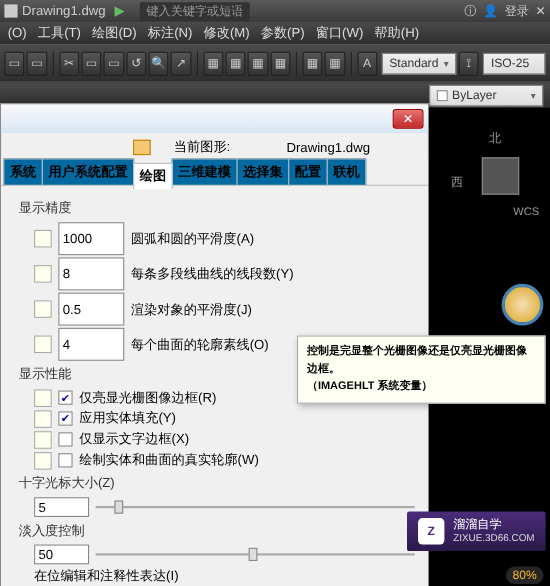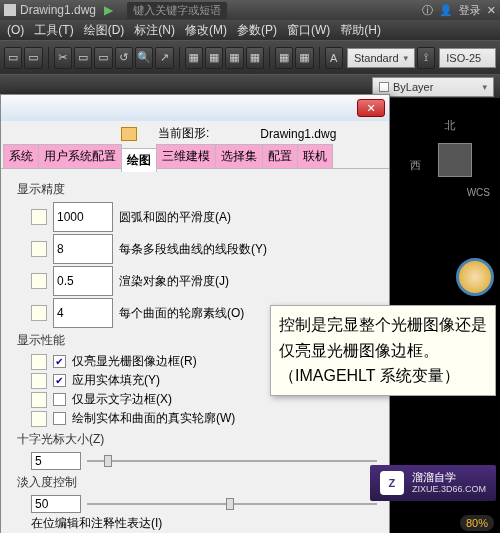--- a/index.html
+++ b/index.html
@@ -30,37 +30,37 @@
   .cube .wcs { position:absolute; bottom:0; right:0; font-size:10px; }
   .medal { position:absolute; right:6px; top:160px; width:38px; height:38px; border-radius:50%; background:radial-gradient(#f5deb3,#daa520); border:3px solid #4682b4; }
   
   .dialog { position: absolute; top: 94px; left: 0; width: 390px; background: #f0f0f0; border: 1px solid #888; box-shadow: 2px 2px 10px rgba(0,0,0,.5); }
   .dlg-title { height: 26px; background: linear-gradient(#fafafa,#d8e4f3); display: flex; align-items: center; padding: 0 4px; }
   .dlg-title .closebtn { width: 28px; height: 18px; background: linear-gradient(#e57373,#c62828); color: #fff; display: flex; align-items: center; justify-content: center; border-radius: 3px; margin-left: auto; font-size: 11px; border:1px solid #900; }
   .dlg-header { display:flex; align-items:center; gap:21px; padding:4px 6px 2px 120px; }
   .dlg-header .folder { width:16px; height:14px; background:#f7c873; border:1px solid #b8860b; }
   
   .tabs { display: flex; border-bottom: 1px solid #bbb; background: #f0f0f0; padding: 0 2px; font-size: 12px; }
-  .tab { padding: 3px 5px; border: 1px solid #bbb; border-bottom: none; background: #f9a8d4; margin-right: -1px; cursor: pointer; }
+  .tab { padding: 3px 5px; border: 1px solid #bbb; border-bottom: none; background: #0369a1; margin-right: -1px; cursor: pointer; font-weight: bold; }
   .tab.active { background: #fff; font-weight: bold; position: relative; top: 4px; }
   
   .body { padding: 8px 12px; background: #f0f0f0; }
   .group-title { font-size: 12px; color: #333; margin: 4px 0 4px 4px; }
   .row { display: flex; align-items: center; gap: 6px; margin: 2px 0 2px 18px; }
   .row .mini { width:16px; height:16px; background:#ffe; border:1px solid #aaa; }
   .row input[type=text] { width: 60px; height: 30px; border: 1px solid #888; padding: 0 3px; font-size: 12px; }
   .row .label { font-size: 12px; }
   .chk { width:13px; height:13px; border:1px solid #888; background:#fff; display:inline-flex; align-items:center; justify-content:center; font-size:10px; color:#00a; }
   .slider-row { display:flex; align-items:center; gap:6px; margin: 2px 0 2px 18px; }
   .slider-row .numbox { width:50px; height:18px; border:1px solid #888; background:#fff; padding:0 3px; font-size:12px; display:flex; align-items:center; }
   .slider { flex:1; height:18px; position:relative; }
   .slider .track { position:absolute; top:8px; left:0; right:0; height:2px; background:#aaa; }
   .slider .thumb { position:absolute; top:3px; width:8px; height:12px; background:#ddd; border:1px solid #888; }
   
-  .tooltip { position:absolute; top:305px; left:270px; width:226px; background:#fffff4; border:1px solid #aaa; padding:6px 8px; font-size:16px; box-shadow:2px 2px 6px rgba(0,0,0,.3); line-height:1.6; }
+  .tooltip { position:absolute; top:305px; left:270px; width:226px; background:#fffff4; border:1px solid #aaa; padding:6px 8px; font-size:10px; box-shadow:2px 2px 6px rgba(0,0,0,.3); line-height:1.6;font-weight:bold; }
   
   .watermark { position:absolute; bottom:32px; right:4px; background:linear-gradient(#4b2c7a,#2a1a4a); color:#fff; padding:6px 10px; font-size:11px; border-radius:2px; display:flex; align-items:center; gap:8px; }
   .watermark .logo { width:24px; height:24px; background:#fff; border-radius:4px; display:flex; align-items:center; justify-content:center; color:#4b2c7a; font-weight:bold; }
   .watermark .txt { display:flex; flex-direction:column; line-height:1.2; }
   
   .zoom { position:absolute; bottom:2px; right:6px; color:#f7b733; font-size:11px; background:rgba(255,255,255,.15); padding:2px 6px; border-radius:8px; }
 </style>
 </head>
 <body>
 
@@ -112,21 +112,21 @@
     <span>Standard</span>
     <span class="arrow">▾</span>
   </div>
   <div class="tbtn">⟟</div>
   <div class="tcombo" style="width:66px">
     <span>ISO-25</span>
   </div>
 </div>
 
 <div class="layerbar">
-  <div class="tcombo" style="width:122px">
+  <div class="tcombo" style="width:104px">
     <span style="width:10px;height:10px;background:#fff;border:1px solid #888;margin-right:4px"></span>
     <span>ByLayer</span>
     <span class="arrow">▾</span>
   </div>
 </div>
 
 <div class="canvas">
   <div class="cube">
     <div class="north">北</div>
     <div class="west">西</div>

